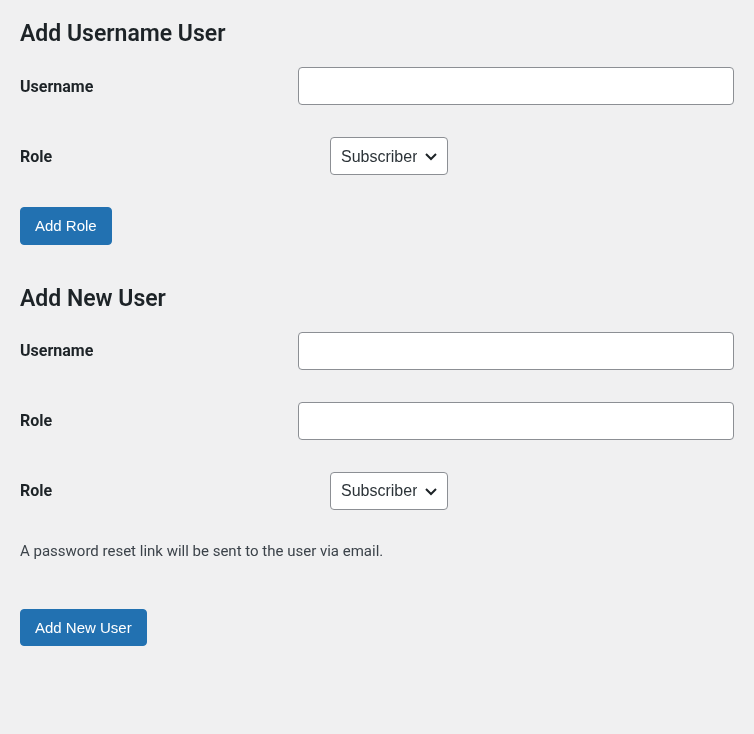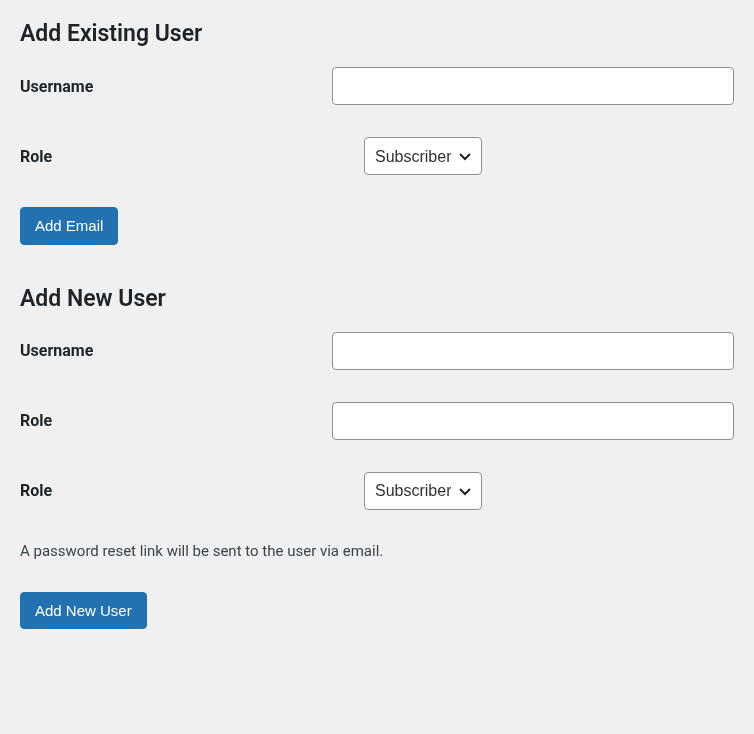--- a/index.html
+++ b/index.html
@@ -21,21 +21,20 @@
       color: #1d2327;
       margin-bottom: 20px;
     }
     .section {
       margin-bottom: 40px;
     }
     .form-row {
       display: flex;
       align-items: center;
       margin-bottom: 32px;
-      gap: 34px;
     }
     .form-label {
       width: 278px;
       font-size: 16px;
       font-weight: 700;
       color: #1d2327;
       flex-shrink: 0;
     }
     .form-field {
       flex: 1;
@@ -91,32 +90,32 @@
       border-radius: 4px;
       padding: 8px 14px;
       font-size: 15px;
       font-weight: 400;
       cursor: pointer;
       line-height: 1.3;
     }
     .description {
       font-size: 15px;
       color: #3c434a;
-      margin-bottom: 32px;
+      margin-bottom: 49px;
       margin-top: 4px;
     }
     .heading-spacer {
       margin-top: 40px;
     }
   </style>
 </head>
 <body>
 
 <div class="section">
-  <h2>Add Existing User</h2>
+  <h2>Add Username User</h2>
 
   <div class="form-row">
     <label class="form-label">Username</label>
     <div class="form-field">
       <input type="text" value="" style="">
     </div>
   </div>
 
   <div class="form-row">
     <label class="form-label">Role</label>
@@ -127,21 +126,21 @@
         </select>
         <span class="chevron">
           <svg viewBox="0 0 14 14" fill="none" stroke="#1d2327" stroke-width="2">
               <polyline points="2,5 7,10 12,5"></polyline>
             </svg>
         </span>
       </div>
     </div>
   </div>
 
-  <button class="button-primary">Add Email</button>
+  <button class="button-primary">Add Role</button>
 </div>
 
 <div class="section heading-spacer">
   <h2>Add New User</h2>
 
   <div class="form-row">
     <label class="form-label">Username</label>
     <div class="form-field">
       <input type="text" value="" style="">
     </div>

